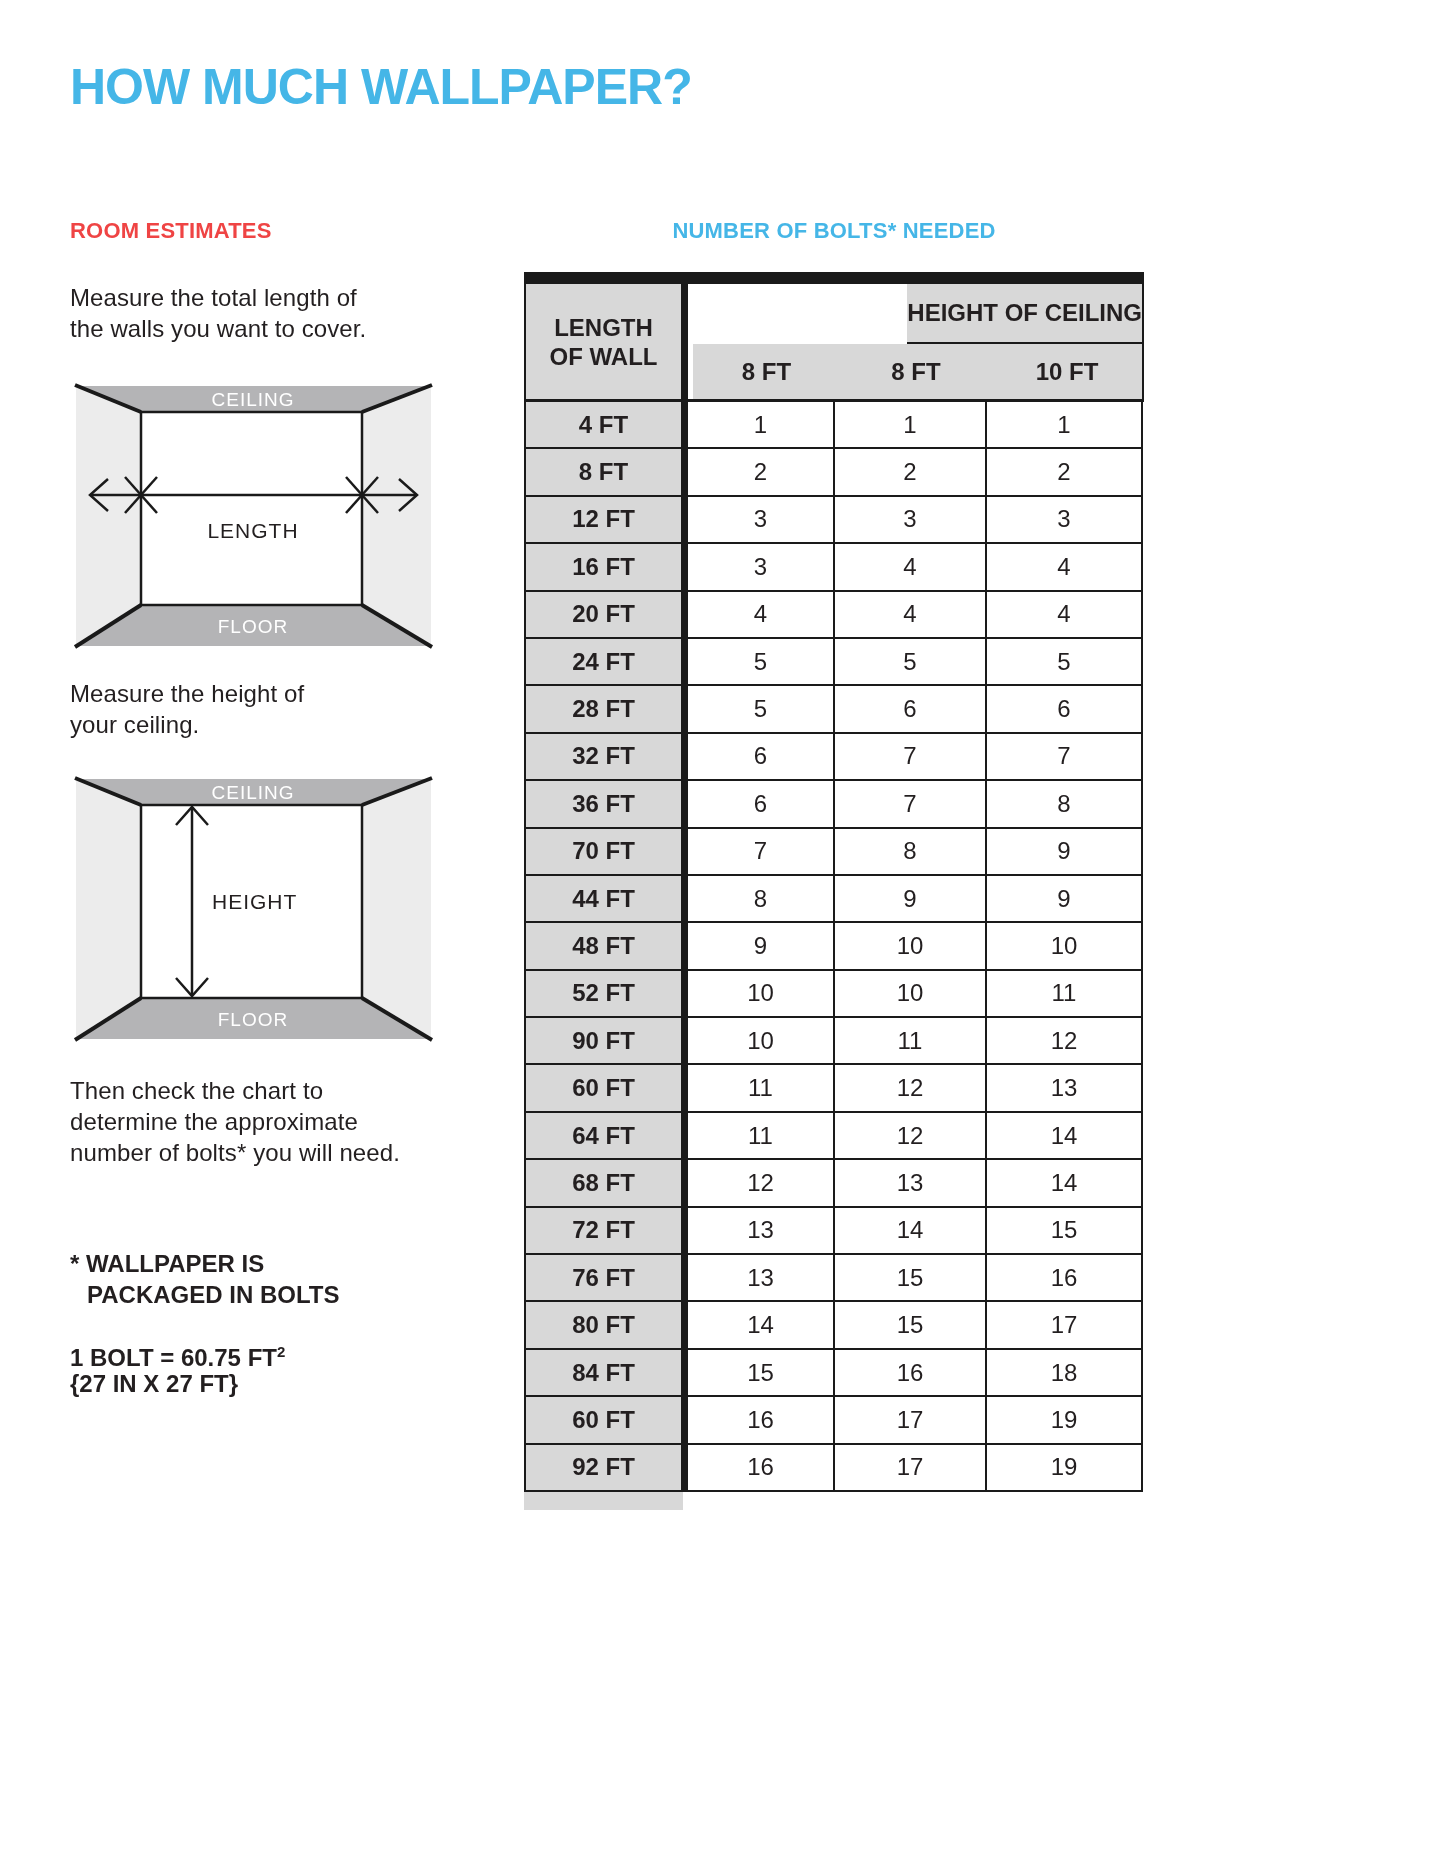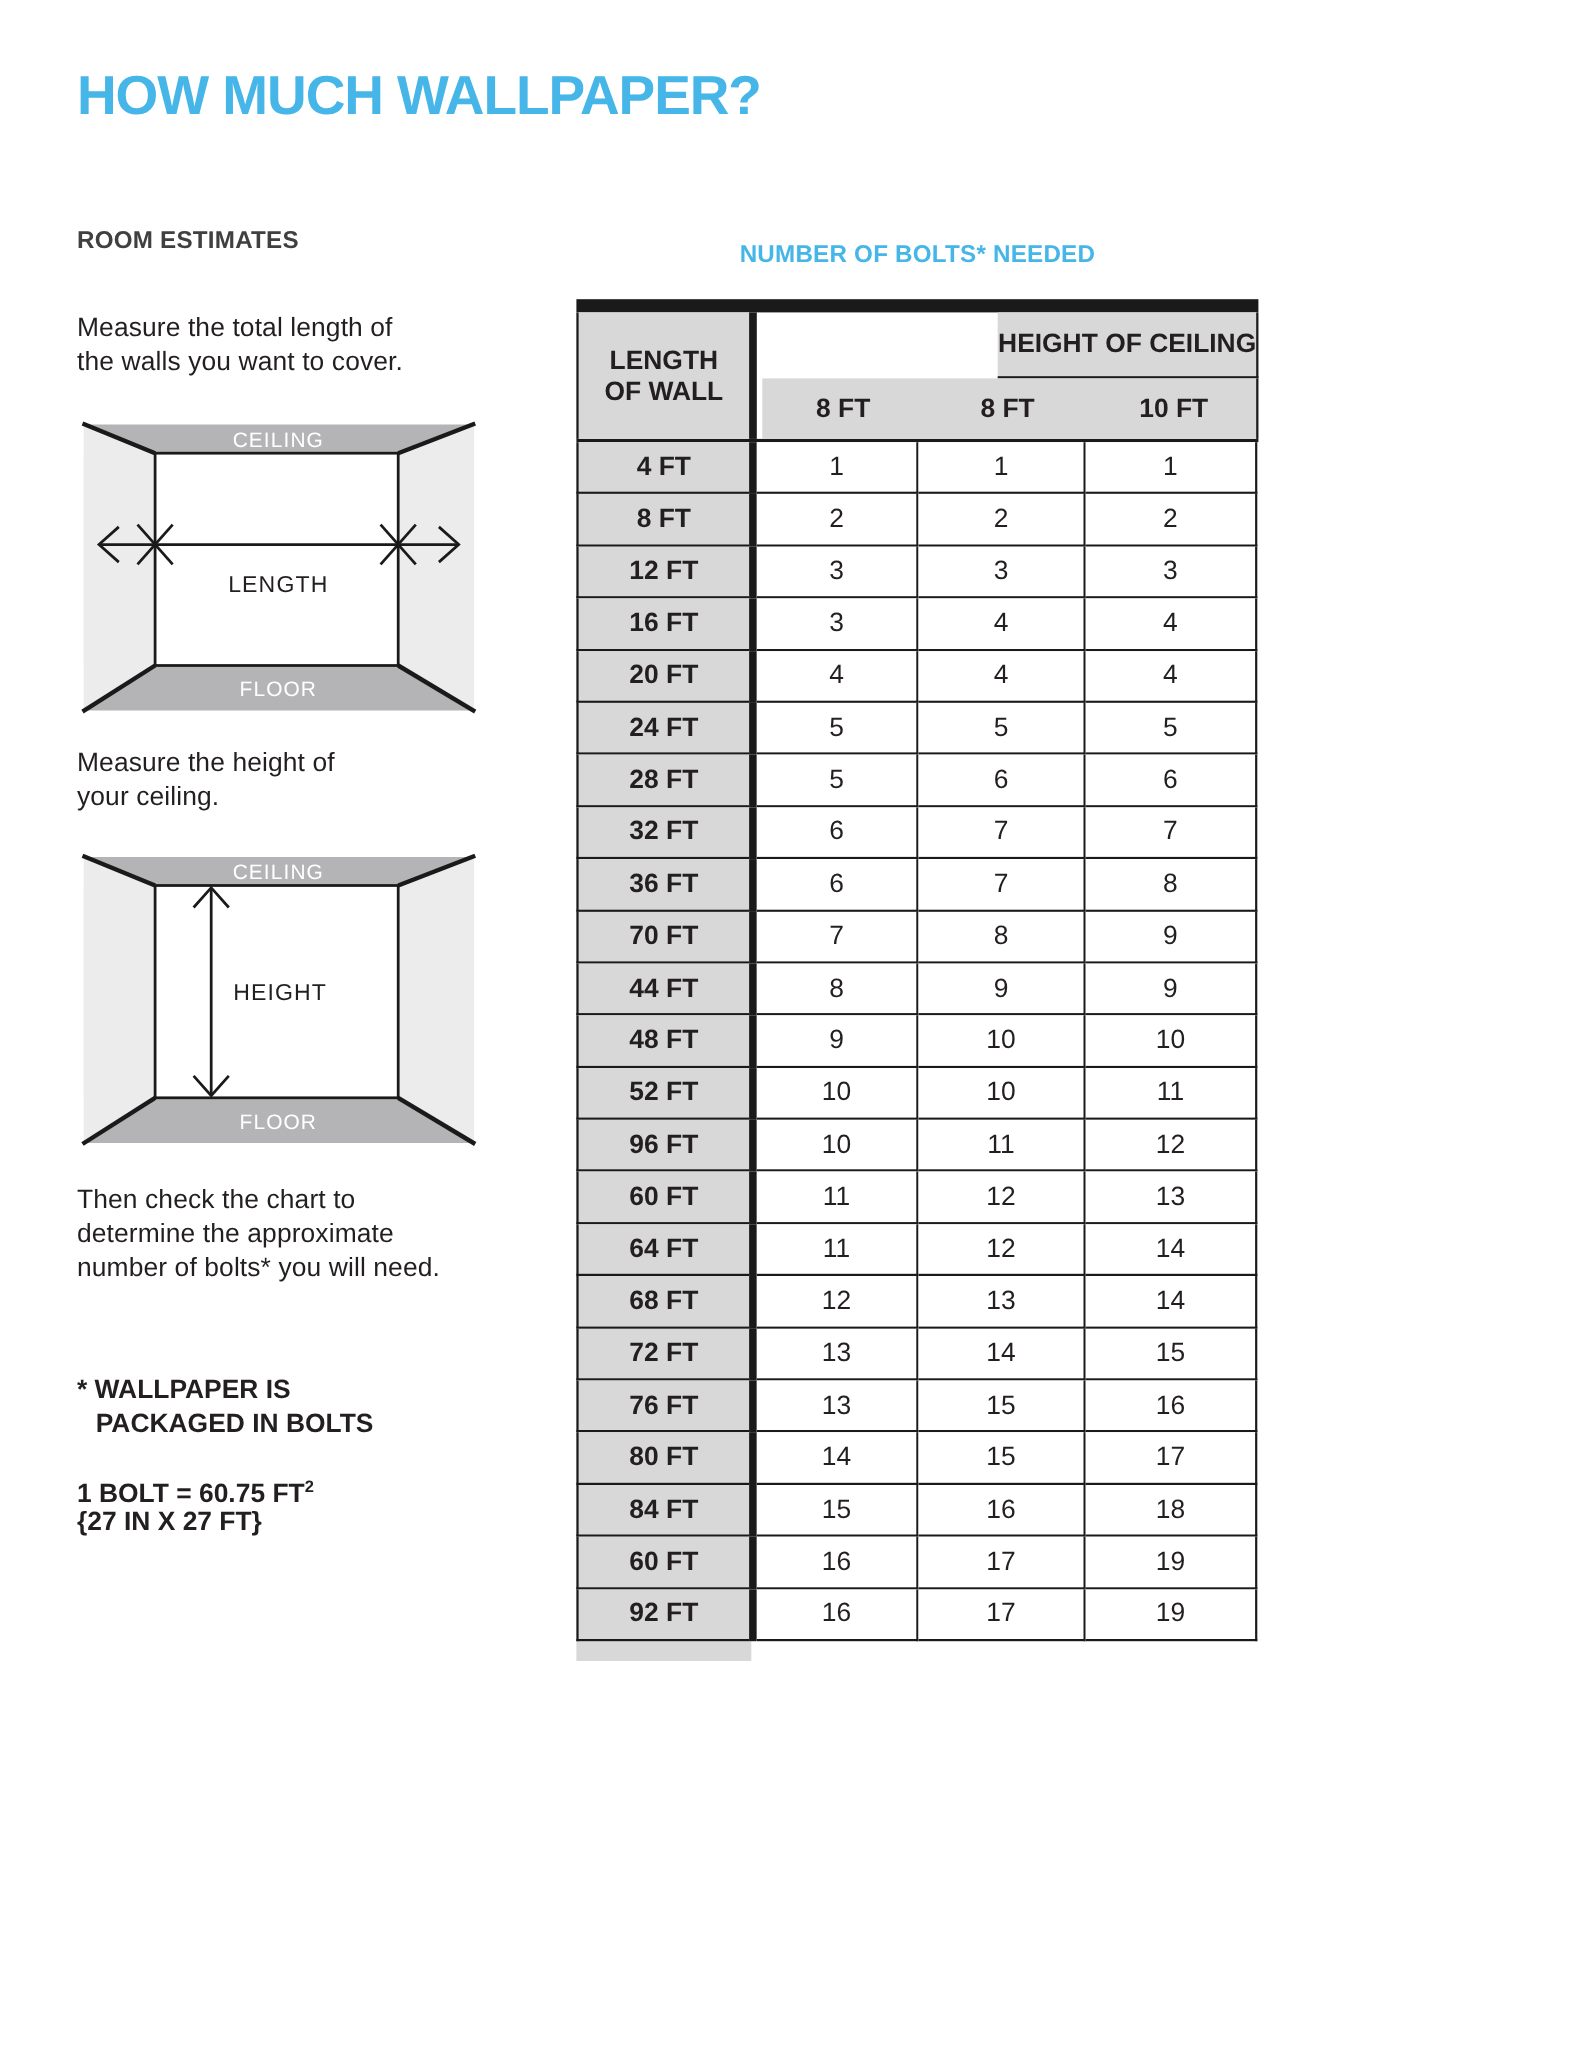--- a/index.html
+++ b/index.html
@@ -60,21 +60,21 @@
 
   svg text{font-family:"Liberation Sans","DejaVu Sans",sans-serif;}
 </style>
 </head>
 <body>
 
 <div id="page">
 
   <div class="abs title" style="color:#45b6e7">HOW MUCH WALLPAPER?</div>
 
-  <div class="abs subhead" style="left:70px;top:207px;color:#404040">ROOM ESTIMATES</div>
+  <div class="abs subhead" style="left:70px;top:220px;color:#ef4444">ROOM ESTIMATES</div>
 
   <div class="abs para" style="left:70px;top:282px;">Measure the total length of
 the walls you want to cover.</div>
 
   <svg class="abs" style="left:72px;top:382px;" width="363" height="268" viewBox="0 0 363 268">
     <polygon points="4,4 359,4 290,30 69,30" fill="#b4b4b6"></polygon>
     <polygon points="4,264 359,264 290,223 69,223" fill="#b4b4b6"></polygon>
     <polygon points="4,4 69,30 69,223 4,264" fill="#ececec"></polygon>
     <polygon points="359,4 290,30 290,223 359,264" fill="#ececec"></polygon>
     <rect x="69" y="30" width="221" height="193" fill="#ffffff" stroke="#1a1a1a" stroke-width="2.5"></rect>
@@ -243,21 +243,21 @@
           <div class="tcell v3">10</div>
         </div>
         <div class="trow">
           <div class="tcell label">52 FT</div>
           <div class="tdivider"></div>
           <div class="tcell v1">10</div>
           <div class="tcell v2">10</div>
           <div class="tcell v3">11</div>
         </div>
         <div class="trow">
-          <div class="tcell label">96 FT</div>
+          <div class="tcell label">90 FT</div>
           <div class="tdivider"></div>
           <div class="tcell v1">10</div>
           <div class="tcell v2">11</div>
           <div class="tcell v3">12</div>
         </div>
         <div class="trow">
           <div class="tcell label">60 FT</div>
           <div class="tdivider"></div>
           <div class="tcell v1">11</div>
           <div class="tcell v2">12</div>

